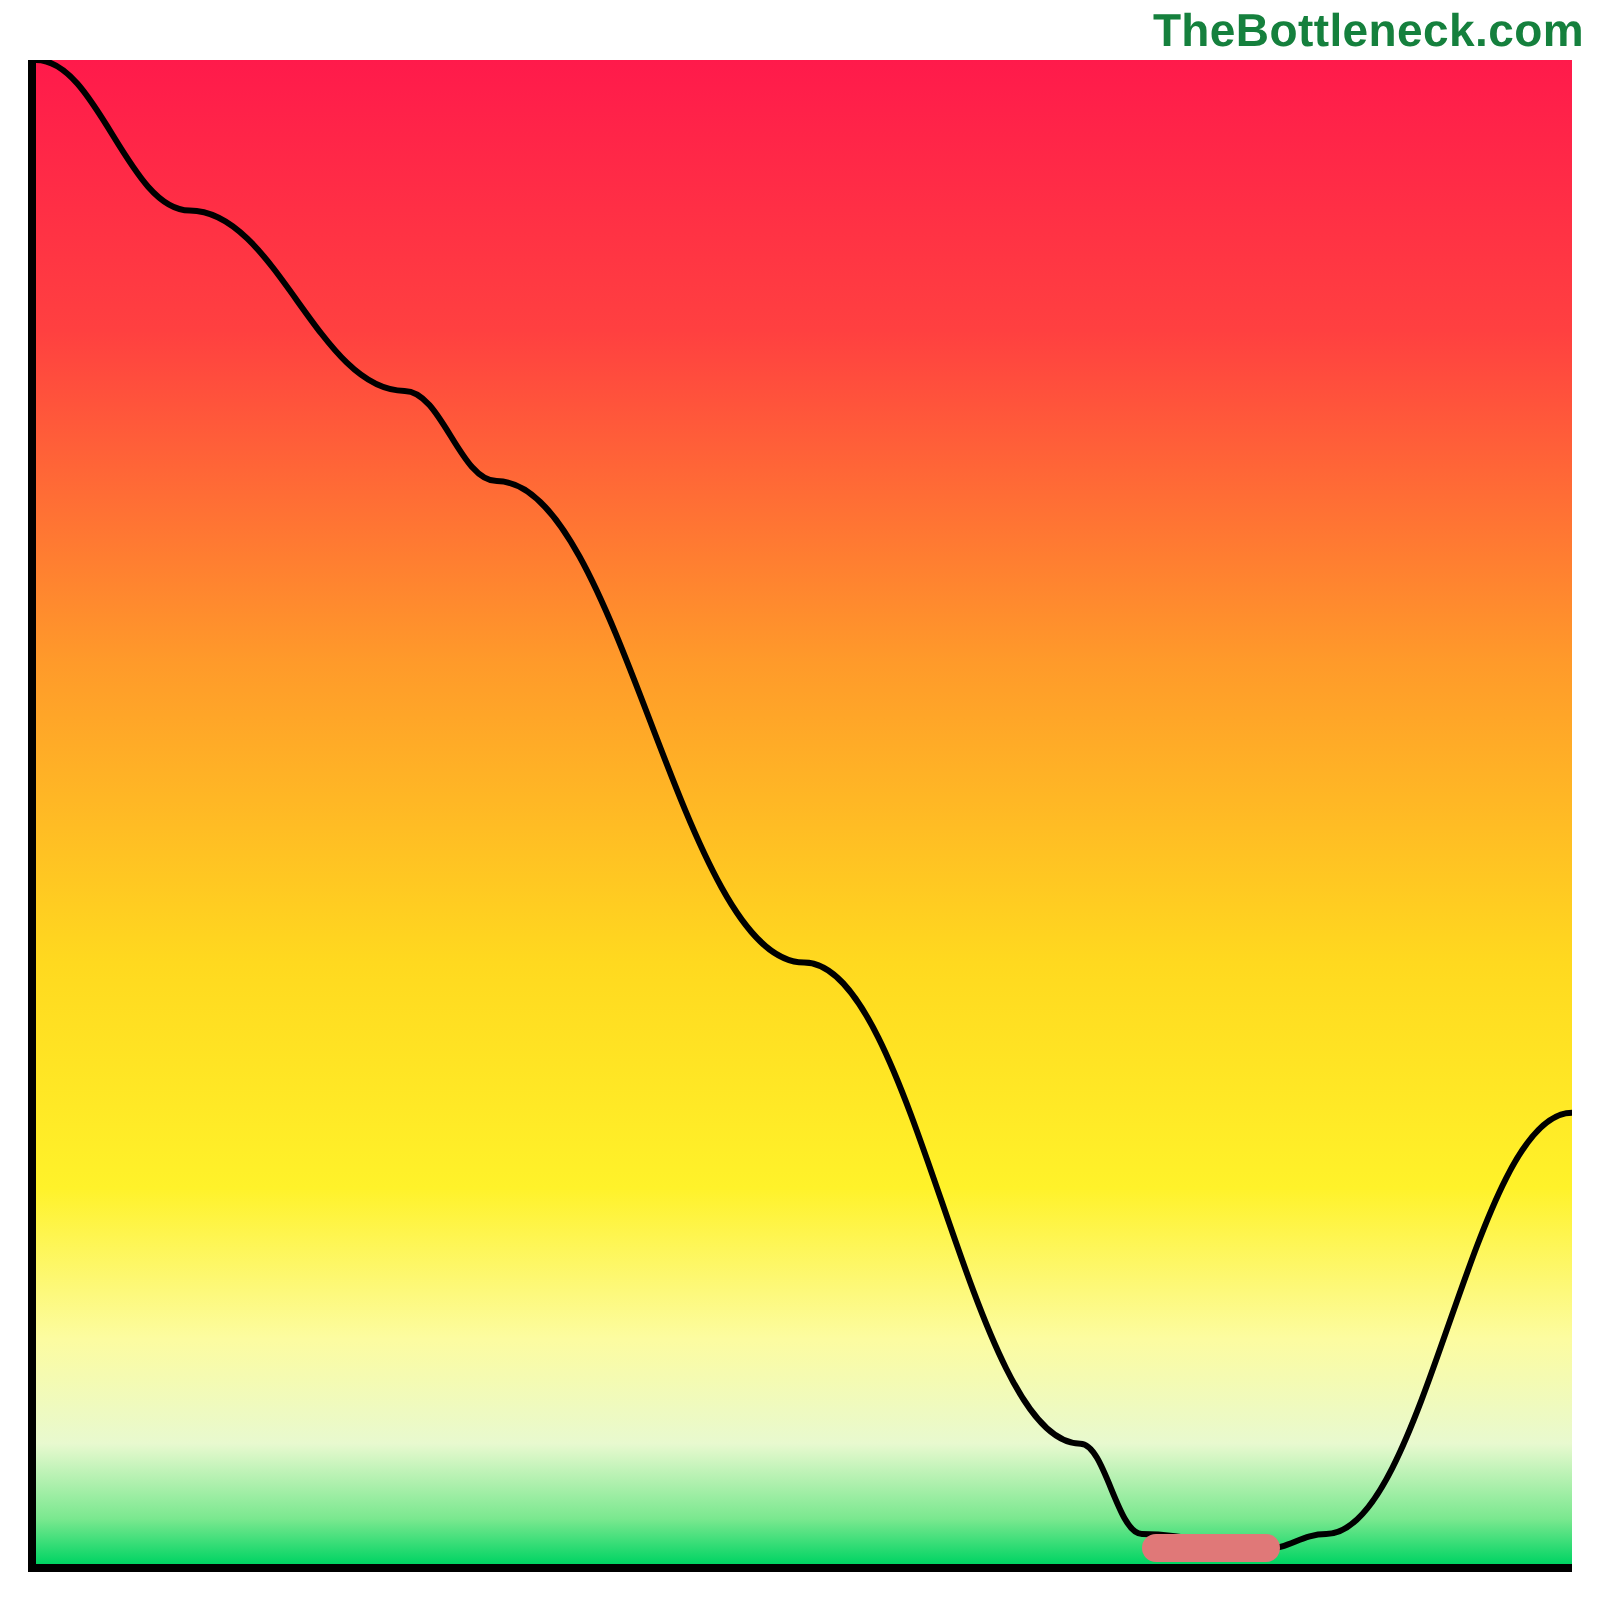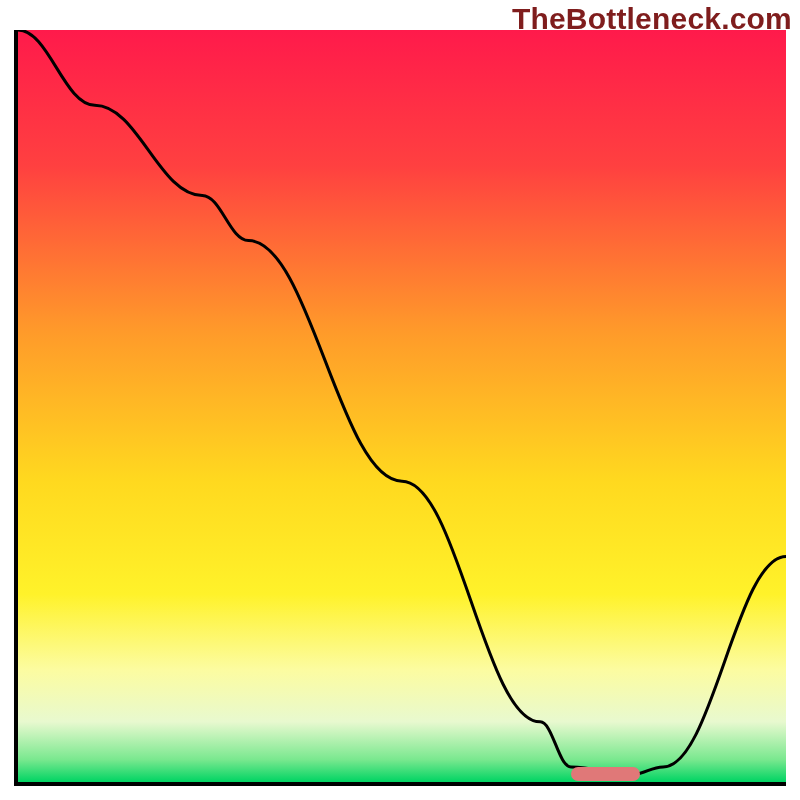--- a/index.html
+++ b/index.html
@@ -12,23 +12,23 @@
   }
   .wrapper {
     position: relative;
     width: 800px;
     height: 800px;
   }
   .watermark {
     position: absolute;
     top: 2px;
     right: 8px;
-    font-size: 30px;
+    font-size: 23px;
     font-weight: 600;
-    color: #7f1d1d;
+    color: #15803d;
     letter-spacing: 0.2px;
     z-index: 10;
   }
   .plot-frame {
     position: absolute;
     left: 14px;
     top: 30px;
     width: 772px;
     height: 756px;
     border-left: 4px solid #000;

